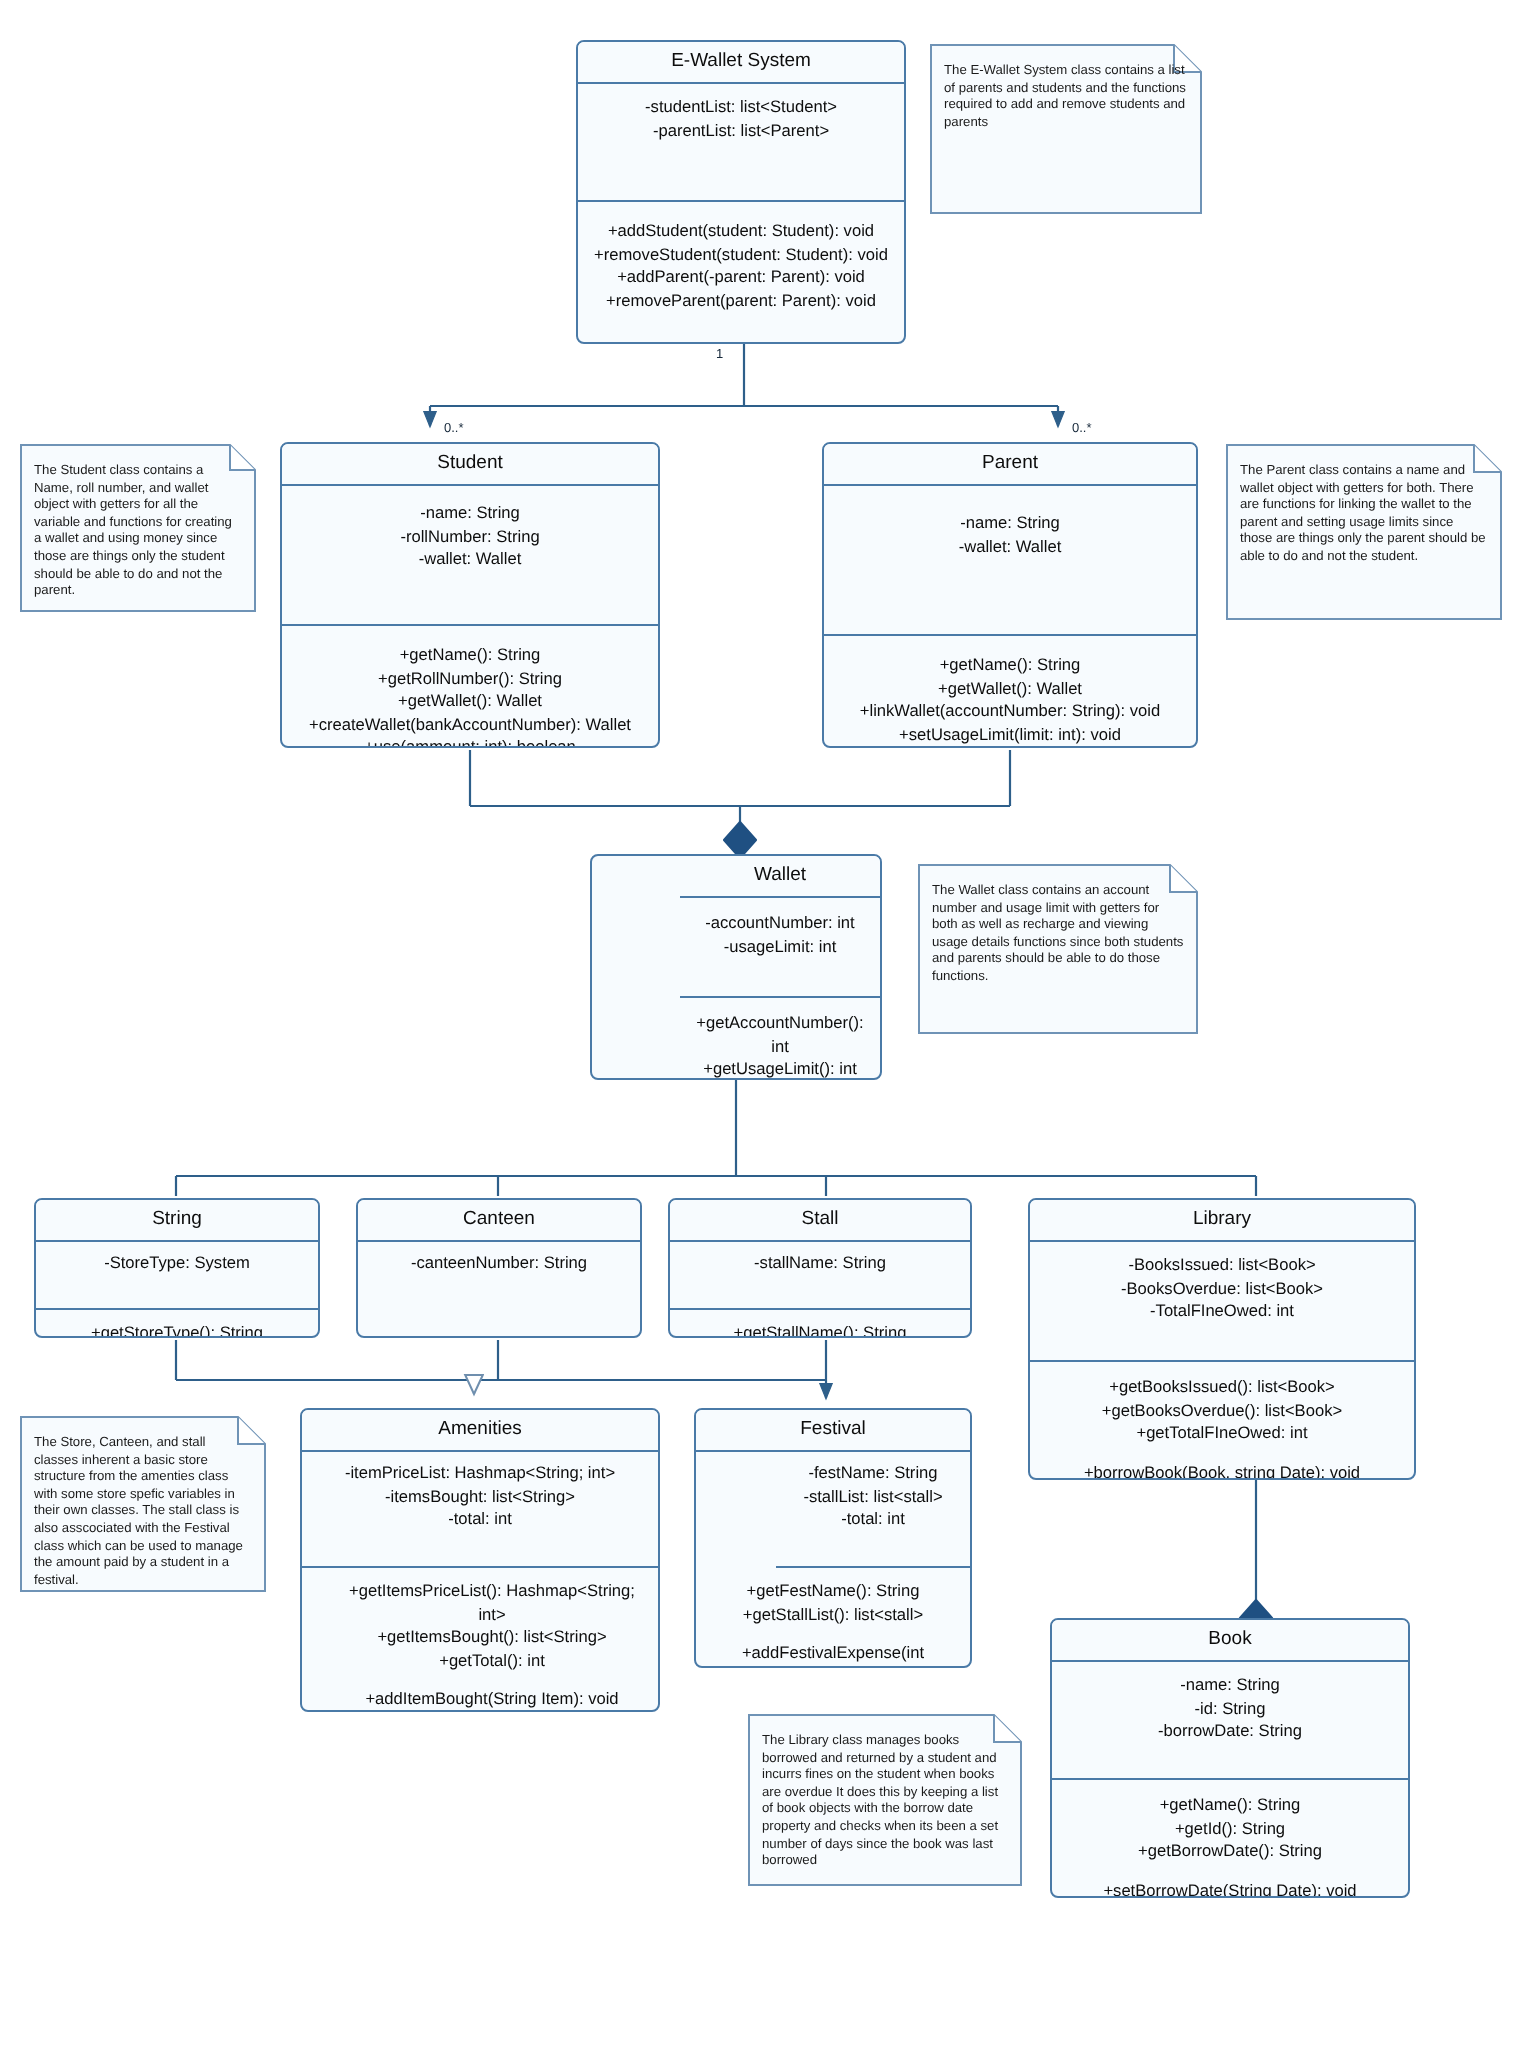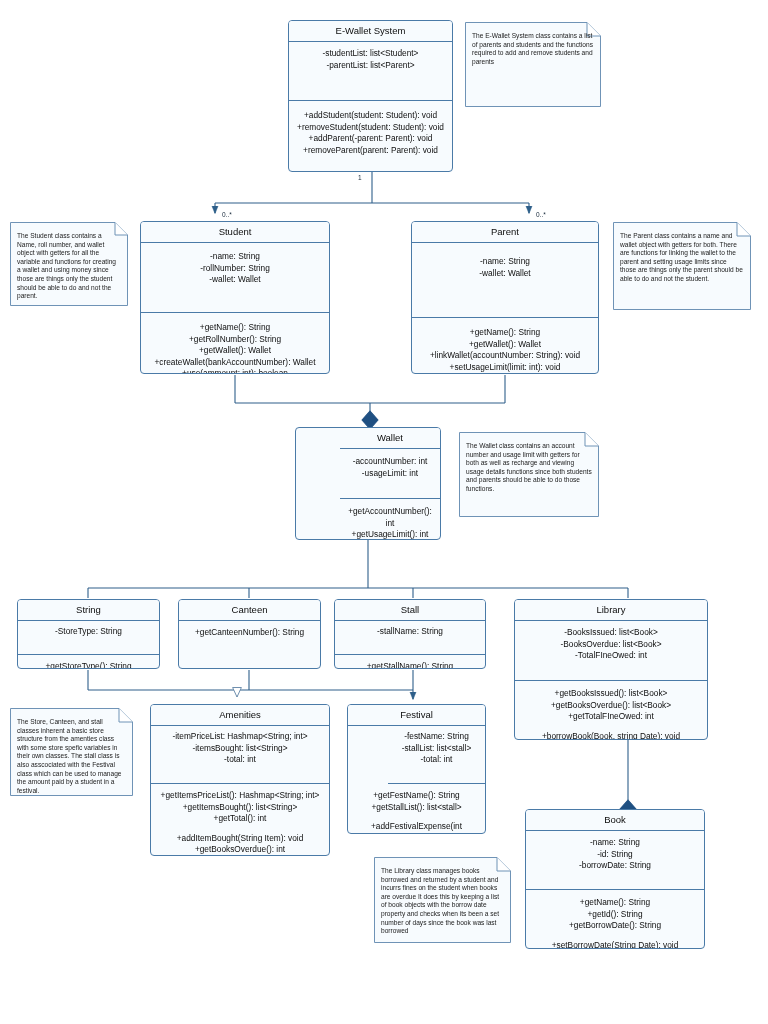--- a/index.html
+++ b/index.html
@@ -144,31 +144,31 @@
       <div class="row">+getAccountNumber(): int</div>
       <div class="row">+getUsageLimit(): int</div>
       <div class="row">+recharge(ammount: int): boolean</div>
 
     </div>
   </div>
 
   <div class="uml-class" style="left:17px;top:599px;width:143px;height:70px;">
     <div class="cls-name">String</div>
     <div class="cls-sec" style="height:22px;padding-top:5px;">
-      <div class="row">-StoreType: String</div>
+      <div class="row">-StoreType: System</div>
     </div>
     <div class="cls-sec" style="padding-top:6px;">
       <div class="row">+getStoreType(): String</div>
     </div>
   </div>
 
   <div class="uml-class" style="left:178px;top:599px;width:143px;height:70px;">
     <div class="cls-name">Canteen</div>
-    <div class="cls-sec" style="padding-top:6px;">
-      <div class="row">+getCanteenNumber(): String</div>
+    <div class="cls-sec" style="height:22px;padding-top:5px;">
+      <div class="row">-canteenNumber: String</div>
     </div>
   </div>
 
   <div class="uml-class" style="left:514px;top:599px;width:194px;height:141px;">
     <div class="cls-name">Library</div>
     <div class="cls-sec" style="height:47px;padding-top:6px;">
       <div class="row">-BooksIssued: list&lt;Book&gt;</div>
       <div class="row">-BooksOverdue: list&lt;Book&gt;</div>
       <div class="row">-TotalFIneOwed: int</div>
     </div>
@@ -192,21 +192,21 @@
     </div>
   </div>
 
   <div class="uml-class" style="left:150px;top:704px;width:180px;height:152px;">
     <div class="cls-name">Amenities</div>
     <div class="cls-sec" style="height:46px;padding-top:5px;">
       <div class="row">-itemPriceList: Hashmap&lt;String; int&gt;</div>
       <div class="row">-itemsBought: list&lt;String&gt;</div>
       <div class="row">-total: int</div>
     </div>
-    <div class="cls-sec" style="padding-top:6px;">
+    <div class="cls-sec" style="padding-top:6px;margin-left:12px;">
       <div class="row">+getItemsPriceList(): Hashmap&lt;String; int&gt;</div>
       <div class="row">+getItemsBought(): list&lt;String&gt;</div>
       <div class="row">+getTotal(): int</div>
       <div class="gap"></div>
       <div class="row">+addItemBought(String Item): void</div>
       <div class="row">+getBooksOverdue(): int</div>
     </div>
   </div>
 
   <div class="uml-class" style="left:347px;top:704px;width:139px;height:130px;">

